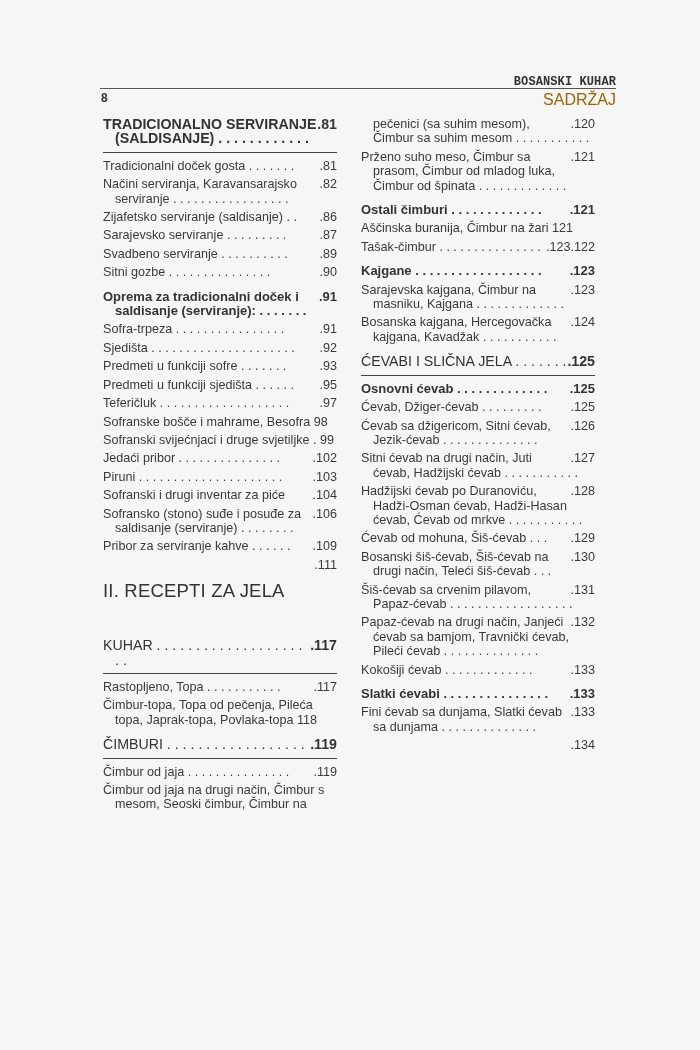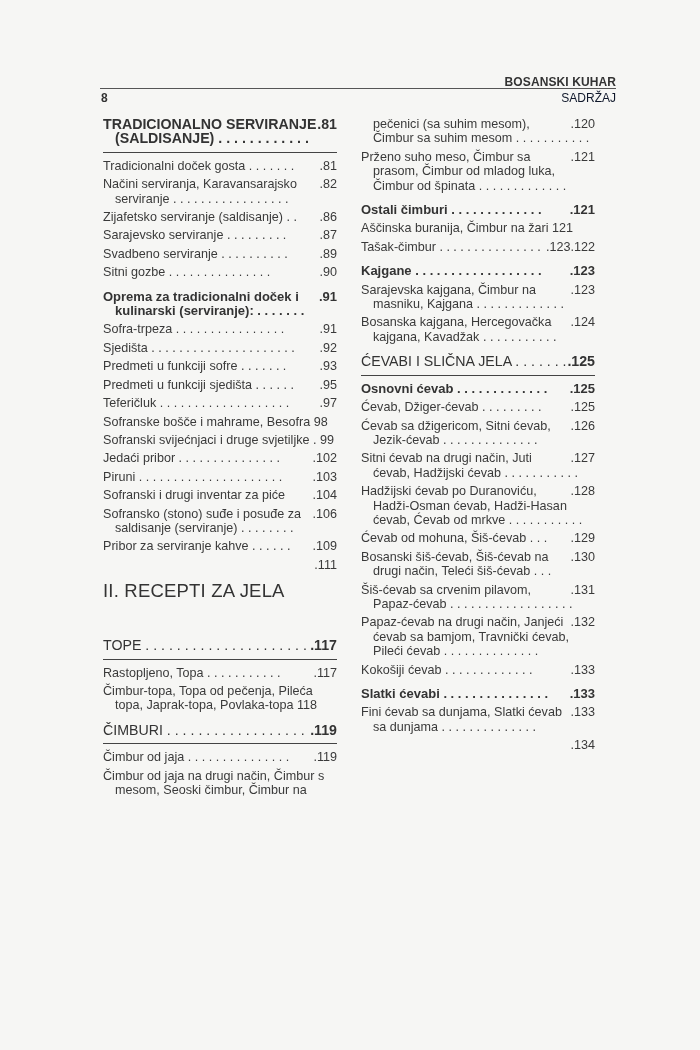--- a/index.html
+++ b/index.html
@@ -2,31 +2,31 @@
 <html><head>
 <meta charset="utf-8">
 <style>
   html, body { margin:0; padding:0; }
   body {
     width:700px; height:1050px; background:#f6f6f4; position:relative; overflow:hidden;
     font-family:"Liberation Sans", sans-serif; color:#3a3a3a;
   }
   .header-top {
     position:absolute; left:452px; top:75px; width:164px; text-align:right;
-    font-size:12px; font-weight:bold; color:#333; letter-spacing:0.1px;
+    font-size:12px; font-weight:bold; color:#333; letter-spacing:0.1px;font-family:Liberation Mono, monospace;
   }
   .header-rule {
     position:absolute; left:100px; top:88px; width:516px; height:0; border-top:1.5px solid #555;
   }
   .page-num {
     position:absolute; left:101px; top:91px; font-size:12px; font-weight:bold; color:#333;
   }
   .header-sub {
     position:absolute; left:452px; top:91px; width:164px; text-align:right;
-    font-size:12px; color:#0f172a;
+    font-size:16px; color:#a16207;
   }
   .col { position:absolute; top:117px; width:234px; font-size:12.6px; line-height:14.4px; }
   .col.left { left:103px; }
   .col.right { left:361px; }
   .entry { position:relative; padding-left:12px; text-indent:-12px; margin-bottom:4px; }
   .entry .pg { float:right; text-indent:0; }
   .entry.section { font-weight:bold; font-size:13px; color:#333; margin-top:10px; }
   .entry.chapter { font-weight:normal; font-size:14.2px; color:#333; margin-top:10px; padding-bottom:6px; margin-bottom:6px; border-bottom:1.8px solid #444; }
   .entry.chapter.first { margin-top:0; }
   .entry.chapter .pg { font-weight:bold; }
@@ -42,36 +42,36 @@
 <div class="header-sub">SADRŽAJ</div>
 
 <div class="col left">
   <div class="entry chapter bold first"><span class="pg">.81</span><span>TRADICIONALNO SERVIRANJE (SALDISANJE) . . . . . . . . . . . .</span></div>
   <div class="entry"><span class="pg">.81</span><span>Tradicionalni doček gosta . . . . . . .</span></div>
   <div class="entry"><span class="pg">.82</span><span>Načini serviranja, Karavansarajsko serviranje . . . . . . . . . . . . . . . . .</span></div>
   <div class="entry"><span class="pg">.86</span><span>Zijafetsko serviranje (saldisanje) . .</span></div>
   <div class="entry"><span class="pg">.87</span><span>Sarajevsko serviranje . . . . . . . . .</span></div>
   <div class="entry"><span class="pg">.89</span><span>Svadbeno serviranje . . . . . . . . . .</span></div>
   <div class="entry"><span class="pg">.90</span><span>Sitni gozbe . . . . . . . . . . . . . . .</span></div>
-  <div class="entry section"><span class="pg">.91</span><span>Oprema za tradicionalni doček i kulinarski (serviranje): . . . . . . .</span></div>
+  <div class="entry section"><span class="pg">.91</span><span>Oprema za tradicionalni doček i saldisanje (serviranje): . . . . . . .</span></div>
   <div class="entry"><span class="pg">.91</span><span>Sofra-trpeza . . . . . . . . . . . . . . . .</span></div>
   <div class="entry"><span class="pg">.92</span><span>Sjedišta . . . . . . . . . . . . . . . . . . . . .</span></div>
   <div class="entry"><span class="pg">.93</span><span>Predmeti u funkciji sofre . . . . . . .</span></div>
   <div class="entry"><span class="pg">.95</span><span>Predmeti u funkciji sjedišta . . . . . .</span></div>
   <div class="entry"><span class="pg">.97</span><span>Teferičluk . . . . . . . . . . . . . . . . . . .</span></div>
   <div class="entry"><span>Sofranske bošče i mahrame, Besofra 98</span></div>
   <div class="entry"><span>Sofranski svijećnjaci i druge svjetiljke . 99</span></div>
   <div class="entry"><span class="pg">.102</span><span>Jedaći pribor . . . . . . . . . . . . . . .</span></div>
   <div class="entry"><span class="pg">.103</span><span>Piruni . . . . . . . . . . . . . . . . . . . . .</span></div>
   <div class="entry"><span class="pg">.104</span><span>Sofranski i drugi inventar za piće</span></div>
   <div class="entry"><span class="pg">.106</span><span>Sofransko (stono) suđe i posuđe za saldisanje (serviranje) . . . . . . . .</span></div>
   <div class="entry"><span class="pg">.109</span><span>Pribor za serviranje kahve . . . . . .</span></div>
   <div class="entry"><span class="pg">.111</span></div>
   <div class="part-title">II. RECEPTI ZA JELA</div>
-  <div class="entry chapter"><span class="pg">.117</span><span>TOPE . . . . . . . . . . . . . . . . . . . . .</span></div>
+  <div class="entry chapter"><span class="pg">.117</span><span>KUHAR . . . . . . . . . . . . . . . . . . . . .</span></div>
   <div class="entry"><span class="pg">.117</span><span>Rastopljeno, Topa . . . . . . . . . . .</span></div>
   <div class="entry"><span>Čimbur-topa, Topa od pečenja, Pileća topa, Japrak-topa, Povlaka-topa 118</span></div>
   <div class="entry chapter"><span class="pg">.119</span><span>ČIMBURI . . . . . . . . . . . . . . . . . .</span></div>
   <div class="entry"><span class="pg">.119</span><span>Čimbur od jaja . . . . . . . . . . . . . . .</span></div>
   <div class="entry"><span>Čimbur od jaja na drugi način, Čimbur s mesom, Seoski čimbur, Čimbur na</span></div>
 </div>
 
 <div class="col right">
   <div class="entry" style="padding-left:12px;text-indent:0;"><span class="pg">.120</span><span>pečenici (sa suhim mesom), Čimbur sa suhim mesom . . . . . . . . . . .</span></div>
   <div class="entry"><span class="pg">.121</span><span>Prženo suho meso, Čimbur sa prasom, Čimbur od mladog luka, Čimbur od špinata . . . . . . . . . . . . .</span></div>

